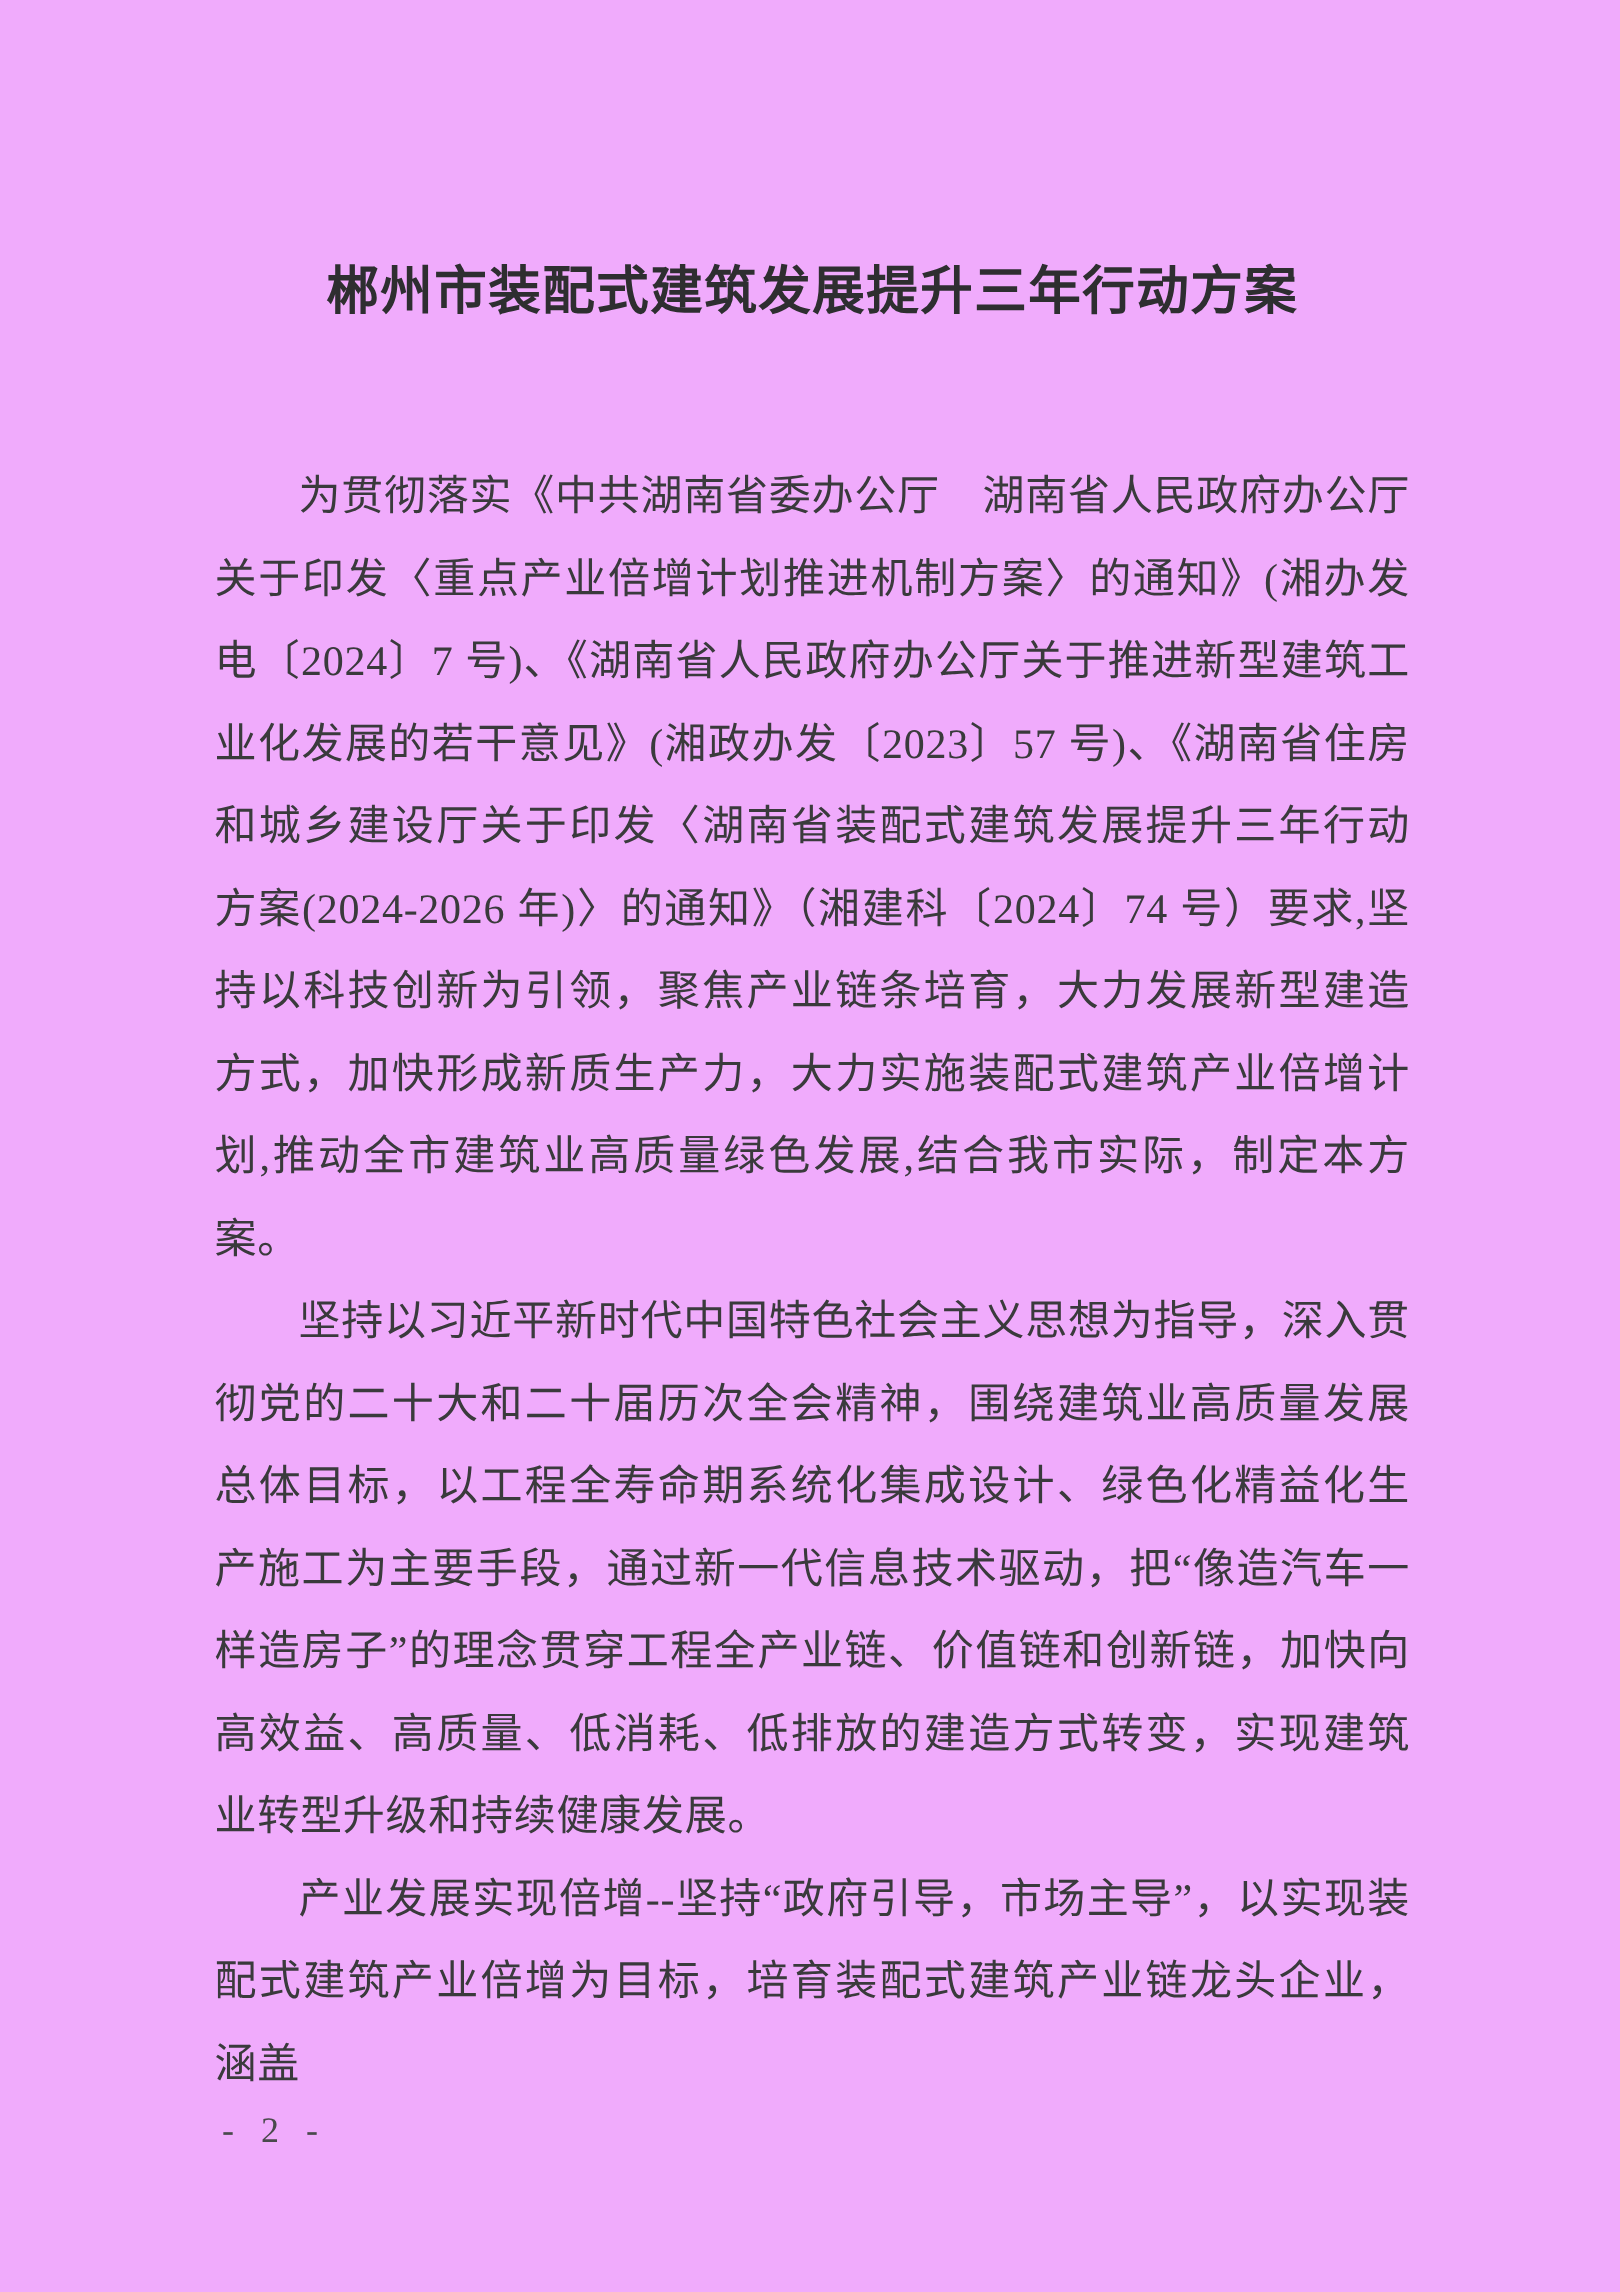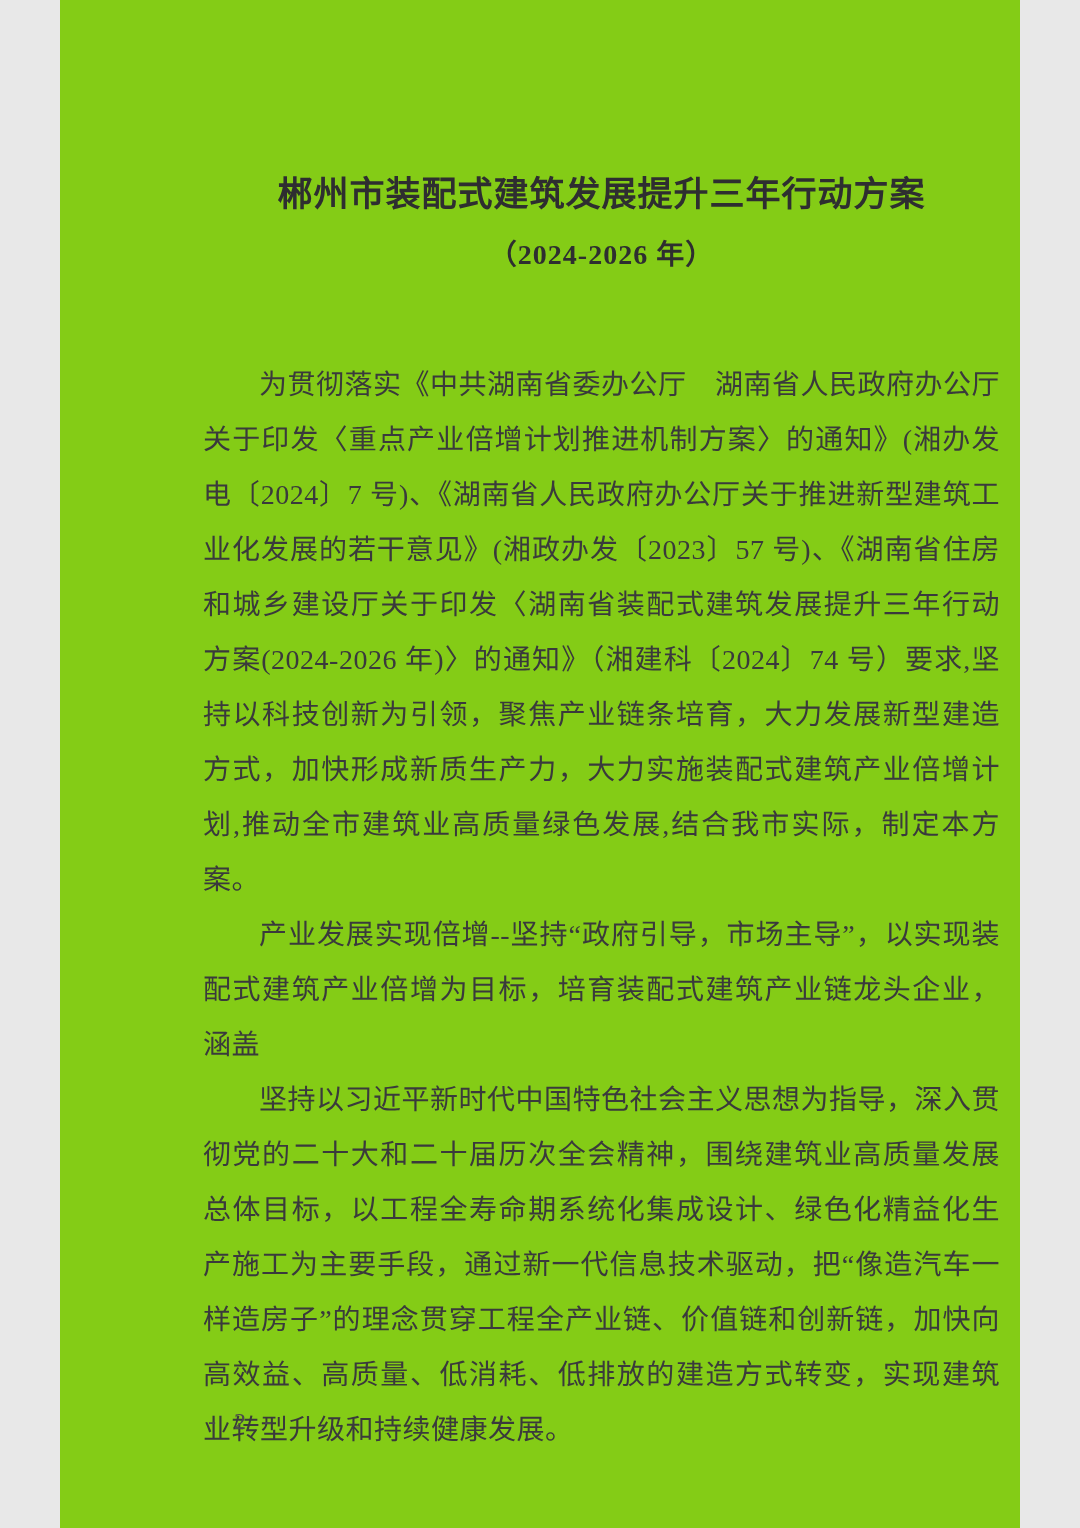--- a/index.html
+++ b/index.html
@@ -2,24 +2,24 @@
 <html lang="zh-CN"><head>
 <meta charset="utf-8">
 <style>
   html, body {
     margin: 0;
     padding: 0;
     background: #e8e8e8;
   }
   .page {
     position: relative;
-    width: 960px;
+    width: 1080px;
     height: 1528px;
     margin: 0 auto;
-    background: #84cc16;
+    background: #f0abfc;
     overflow: hidden;
     font-family: "Liberation Serif", "DejaVu Serif", serif;
     color: #3a3a3c;
   }
   .content {
     position: absolute;
     left: 143px;
     width: 797px;
     top: 0;
   }
@@ -71,26 +71,25 @@
   }
 </style>
 </head>
 <body>
 
 <div class="page">
   <div class="content">
 
     <h1 class="doc-title">郴州市装配式建筑发展提升三年行动方案</h1>
 
-    <div class="doc-subtitle">（2024-2026 年）</div>
 
     <div class="body-block">
       <p class="para">为贯彻落实《中共湖南省委办公厅　湖南省人民政府办公厅关于印发〈重点产业倍增计划推进机制方案〉的通知》(湘办发电〔2024〕7 号)、《湖南省人民政府办公厅关于推进新型建筑工业化发展的若干意见》(湘政办发〔2023〕57 号)、《湖南省住房和城乡建设厅关于印发〈湖南省装配式建筑发展提升三年行动方案(2024-2026 年)〉的通知》（湘建科〔2024〕74 号）要求,坚持以科技创新为引领，聚焦产业链条培育，大力发展新型建造方式，加快形成新质生产力，大力实施装配式建筑产业倍增计划,推动全市建筑业高质量绿色发展,结合我市实际，制定本方案。</p>
 
 
+      <p class="para">坚持以习近平新时代中国特色社会主义思想为指导，深入贯彻党的二十大和二十届历次全会精神，围绕建筑业高质量发展总体目标，以工程全寿命期系统化集成设计、绿色化精益化生产施工为主要手段，通过新一代信息技术驱动，把“像造汽车一样造房子”的理念贯穿工程全产业链、价值链和创新链，加快向高效益、高质量、低消耗、低排放的建造方式转变，实现建筑业转型升级和持续健康发展。</p>
+
       <p class="para">产业发展实现倍增--坚持“政府引导，市场主导”，以实现装配式建筑产业倍增为目标，培育装配式建筑产业链龙头企业，涵盖</p>
-
-      <p class="para">坚持以习近平新时代中国特色社会主义思想为指导，深入贯彻党的二十大和二十届历次全会精神，围绕建筑业高质量发展总体目标，以工程全寿命期系统化集成设计、绿色化精益化生产施工为主要手段，通过新一代信息技术驱动，把“像造汽车一样造房子”的理念贯穿工程全产业链、价值链和创新链，加快向高效益、高质量、低消耗、低排放的建造方式转变，实现建筑业转型升级和持续健康发展。</p>
     </div>
   </div>
 
   <div class="page-number">- 2 -</div>
 </div>
 
 </body></html>

